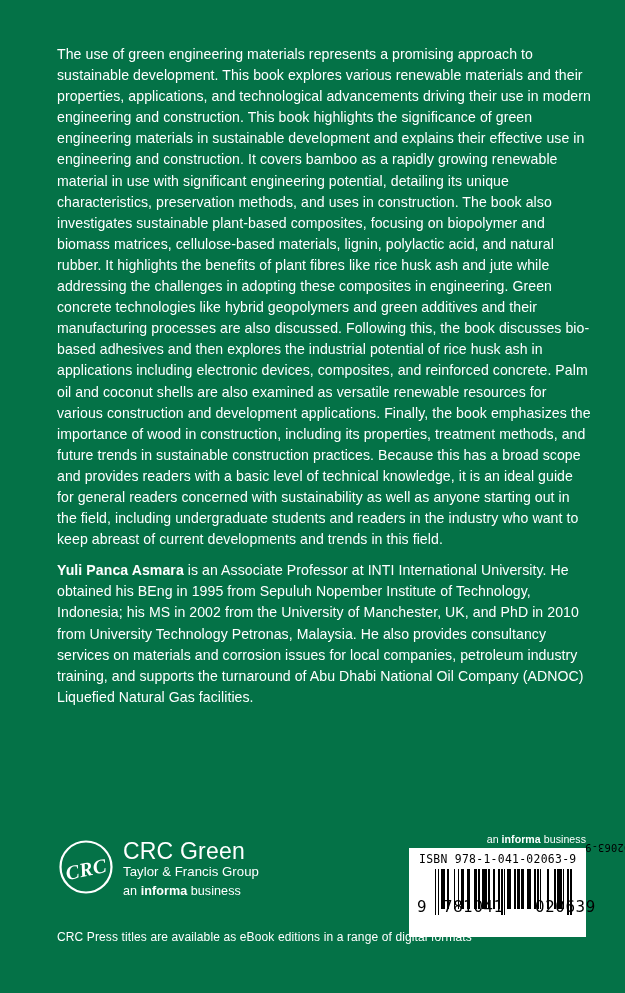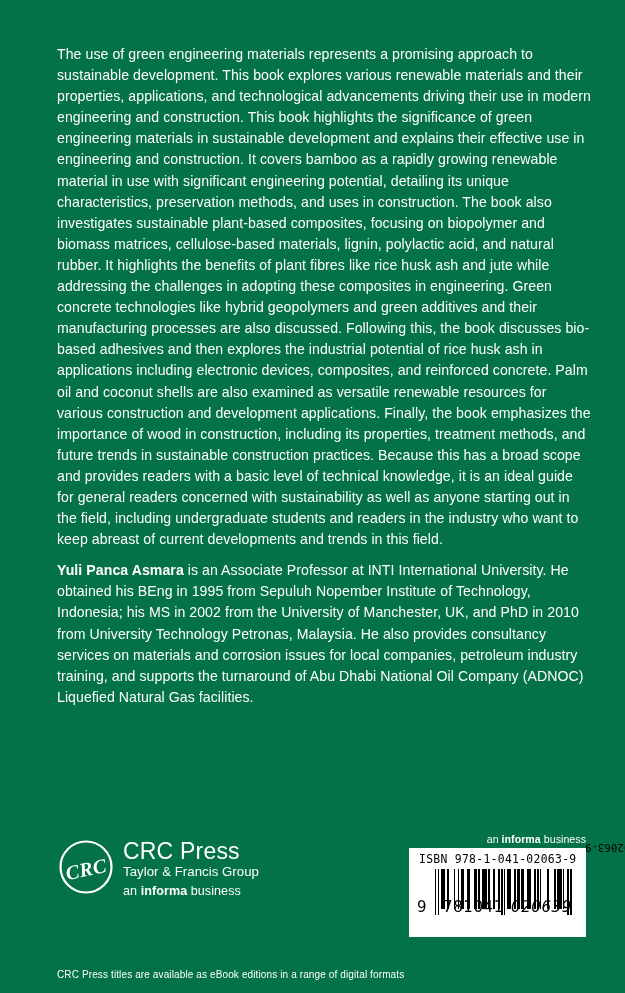--- a/index.html
+++ b/index.html
@@ -112,23 +112,23 @@
     color: #ffffff;
     font-size: 11.4px;
     line-height: 14px;
     margin-top: 6px;
     letter-spacing: 0.1px;
   }
 
   .ebook-note {
     position: absolute;
     left: 57px;
-    top: 968px;
-    color: #ffffff;
-    font-size: 10px;
+    top: 931px;
+    color: #ffffff;
+    font-size: 12px;
     line-height: 13px;
     letter-spacing: 0.12px;
   }
 
   
   .informa-top {
     position: absolute;
     right: 39px;
     top: 833px;
     color: #ffffff;
@@ -219,21 +219,21 @@
     font-family: "DejaVu Sans", sans-serif;
     font-size: 15px;
     line-height: 15px;
     color: #000;
     letter-spacing: 0.6px;
     font-weight: 400;
   }
 
   .d-lead { left: 2px; }
   .d-left { left: 28px; }
-  .d-right { left: 96px; font-style: italic; }
+  .d-right { left: 120px; }
 </style>
 </head>
 <body>
 
 <div class="cover">
 
   <div class="blurb-area">
     <p class="blurb">The use of green engineering materials represents a promising approach to sustainable development. This book explores various renewable materials and their properties, applications, and technological advancements driving their use in modern engineering and construction. This book highlights the significance of green engineering materials in sustainable development and explains their effective use in engineering and construction. It covers bamboo as a rapidly growing renewable material in use with significant engineering potential, detailing its unique characteristics, preservation methods, and uses in construction. The book also investigates sustainable plant-based composites, focusing on biopolymer and biomass matrices, cellulose-based materials, lignin, polylactic acid, and natural rubber. It highlights the benefits of plant fibres like rice husk ash and jute while addressing the challenges in adopting these composites in engineering. Green concrete technologies like hybrid geopolymers and green additives and their manufacturing processes are also discussed. Following this, the book discusses bio-based adhesives and then explores the industrial potential of rice husk ash in applications including electronic devices, composites, and reinforced concrete. Palm oil and coconut shells are also examined as versatile renewable resources for various construction and development applications. Finally, the book emphasizes the importance of wood in construction, including its properties, treatment methods, and future trends in sustainable construction practices. Because this has a broad scope and provides readers with a basic level of technical knowledge, it is an ideal guide for general readers concerned with sustainability as well as anyone starting out in the field, including undergraduate students and readers in the industry who want to keep abreast of current developments and trends in this field.</p>
     <p class="blurb"><span class="author-name">Yuli Panca Asmara</span><span> is an Associate Professor at INTI International University. He obtained his BEng in 1995 from Sepuluh Nopember Institute of Technology, Indonesia; his MS in 2002 from the University of Manchester, UK, and PhD in 2010 from University Technology Petronas, Malaysia. He also provides consultancy services on materials and corrosion issues for local companies, petroleum industry training, and supports the turnaround of Abu Dhabi National Oil Company (ADNOC) Liquefied Natural Gas facilities.</span></p>
   </div>
@@ -242,21 +242,21 @@
     <div class="logo-row">
       <div class="crc-mark">
         <svg viewBox="0 0 58 58" xmlns="http://www.w3.org/2000/svg" aria-hidden="true">
           <circle cx="29" cy="29" r="25.5" fill="none" stroke="#ffffff" stroke-width="2.2"></circle>
           <g transform="rotate(-12 29 31)">
             <text x="29" y="38" text-anchor="middle" fill="#ffffff" font-family="'Liberation Serif', serif" font-size="20" font-weight="bold" font-style="italic" letter-spacing="0.5">CRC</text>
           </g>
         </svg>
       </div>
       <div class="logo-text">
-        <div class="crc-press">CRC Press</div>
+        <div class="crc-press">CRC Green</div>
         <div class="tf-group">Taylor &amp; Francis Group</div>
         <div class="informa-line"><span>an </span><b>informa</b><span> business</span></div>
       </div>
     </div>
   </div>
 
   <div class="ebook-note">CRC Press titles are available as eBook editions in a range of digital formats</div>
 
   <div class="informa-top"><span>an </span><b>informa</b><span> business</span></div>
 

